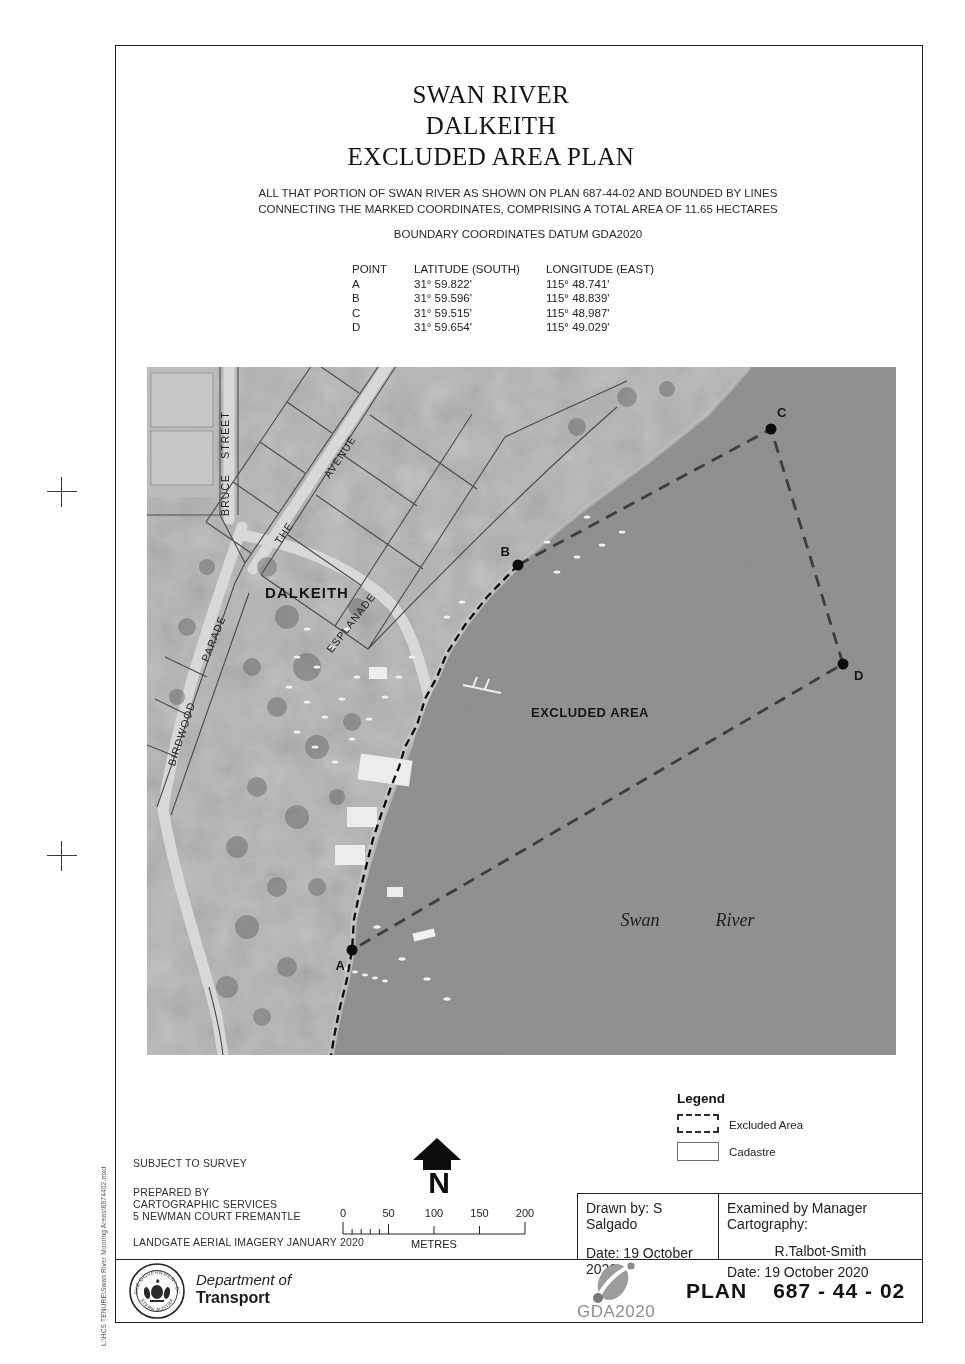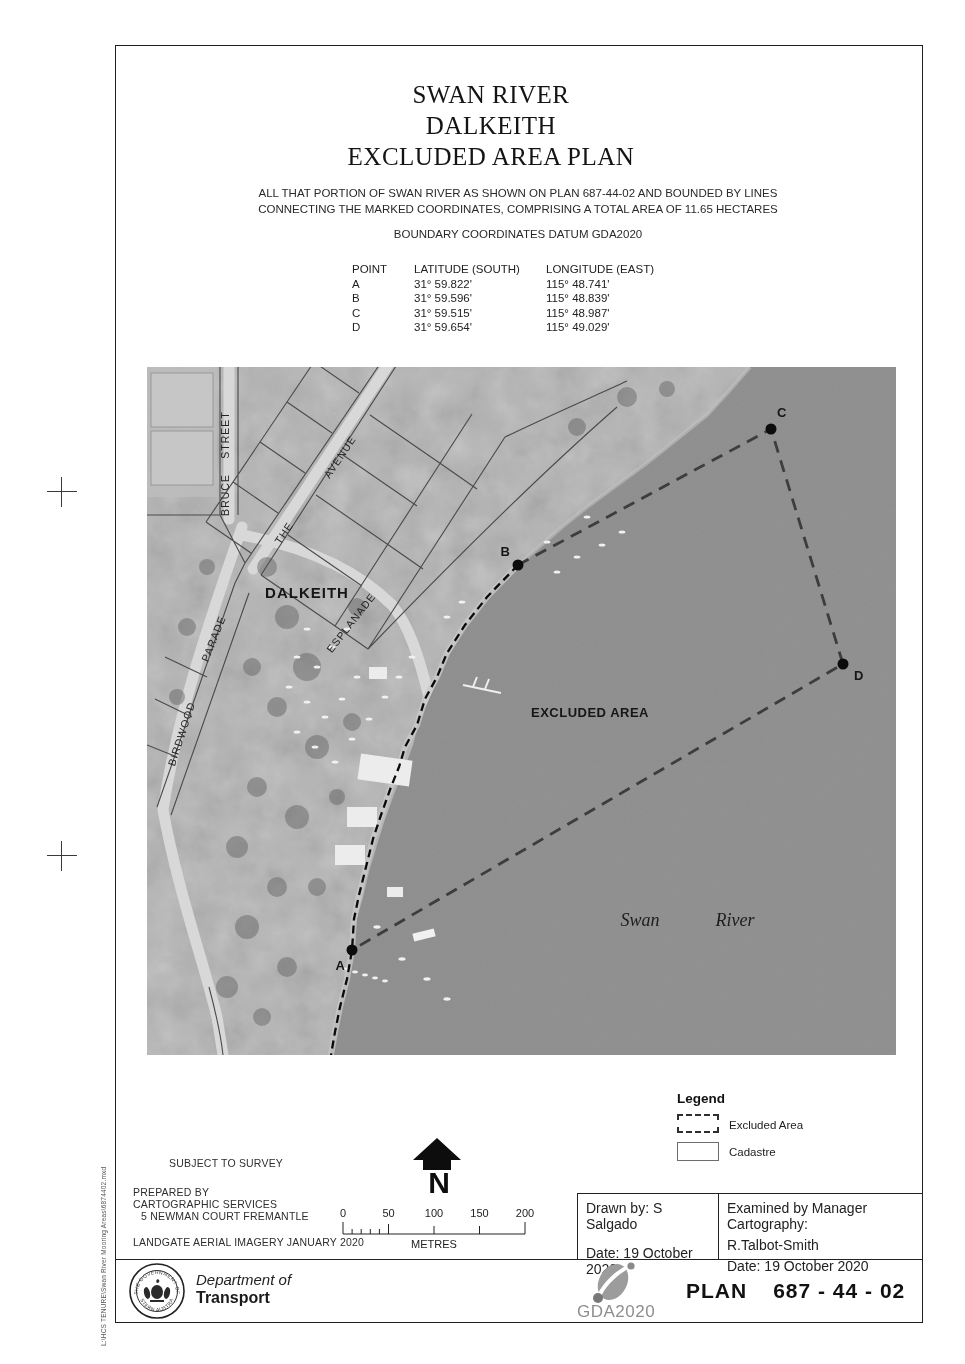--- a/index.html
+++ b/index.html
@@ -241,24 +241,24 @@
       <text class="river" x="588" y="559" text-anchor="middle">River</text>
     </svg>
   </div>
 
   <div class="abs legend-title" style="left:677px;top:1091px;">Legend</div>
   <div class="abs swatch-dashed" style="left:677px;top:1114px;"></div>
   <div class="abs legend-label" style="left:729px;top:1119px;">Excluded Area</div>
   <div class="abs swatch-solid" style="left:677px;top:1142px;"></div>
   <div class="abs legend-label" style="left:729px;top:1146px;">Cadastre</div>
 
-  <div class="abs note" style="left:133px;top:1157px;margin-left:36px;">SUBJECT TO SURVEY</div>
+  <div class="abs note" style="left:133px;top:1157px;">SUBJECT TO SURVEY</div>
   <div class="abs note" style="left:133px;top:1186px;">PREPARED BY</div>
   <div class="abs note" style="left:133px;top:1198px;">CARTOGRAPHIC SERVICES</div>
-  <div class="abs note" style="left:141px;top:1210px;">5 NEWMAN COURT FREMANTLE</div>
+  <div class="abs note" style="left:133px;top:1210px;">5 NEWMAN COURT FREMANTLE</div>
   <div class="abs note" style="left:133px;top:1236px;">LANDGATE AERIAL IMAGERY JANUARY 2020</div>
 
   <div class="abs" style="left:411px;top:1137px;width:56px;height:34px;">
     <svg width="56" height="34" viewBox="0 0 56 34">
       <polygon points="26,1 50,23 40,23 40,33 12,33 12,23 2,23" fill="#0d0d0d"></polygon>
     </svg>
   </div>
   <div class="abs bigN center" style="left:411px;top:1166px;width:56px;">N</div>
 
   <div class="abs" style="left:338px;top:1205px;width:200px;height:46px;">
@@ -284,21 +284,21 @@
     </svg>
   </div>
 
   <div class="abs tb-box" style="left:577px;top:1193px;width:346px;height:67px;">
     <div class="tb-cell" style="width:141px;border-right:1.1px solid #222;">
       <div>Drawn by: S Salgado</div>
       <div style="margin-top:13px;">Date: 19 October 2020</div>
     </div>
     <div class="tb-cell" style="flex:1;">
       <div>Examined by Manager Cartography:</div>
-      <div style="margin-top:5px;">R.Talbot-Smith</div>
+      <div style="margin-top:11px;text-align:center;">R.Talbot-Smith</div>
       <div style="margin-top:5px;">Date: 19 October 2020</div>
     </div>
   </div>
 
   <div class="abs sep" style="left:115px;top:1259px;width:806px;height:0;"></div>
 
   <div class="abs" style="left:128px;top:1262px;width:58px;height:58px;">
     <svg width="58" height="58" viewBox="0 0 58 58">
       <circle cx="29" cy="29" r="27" fill="#fff" stroke="#222" stroke-width="1.6"></circle>
       <circle cx="29" cy="29" r="20.5" fill="#fff" stroke="#333" stroke-width="1"></circle>

